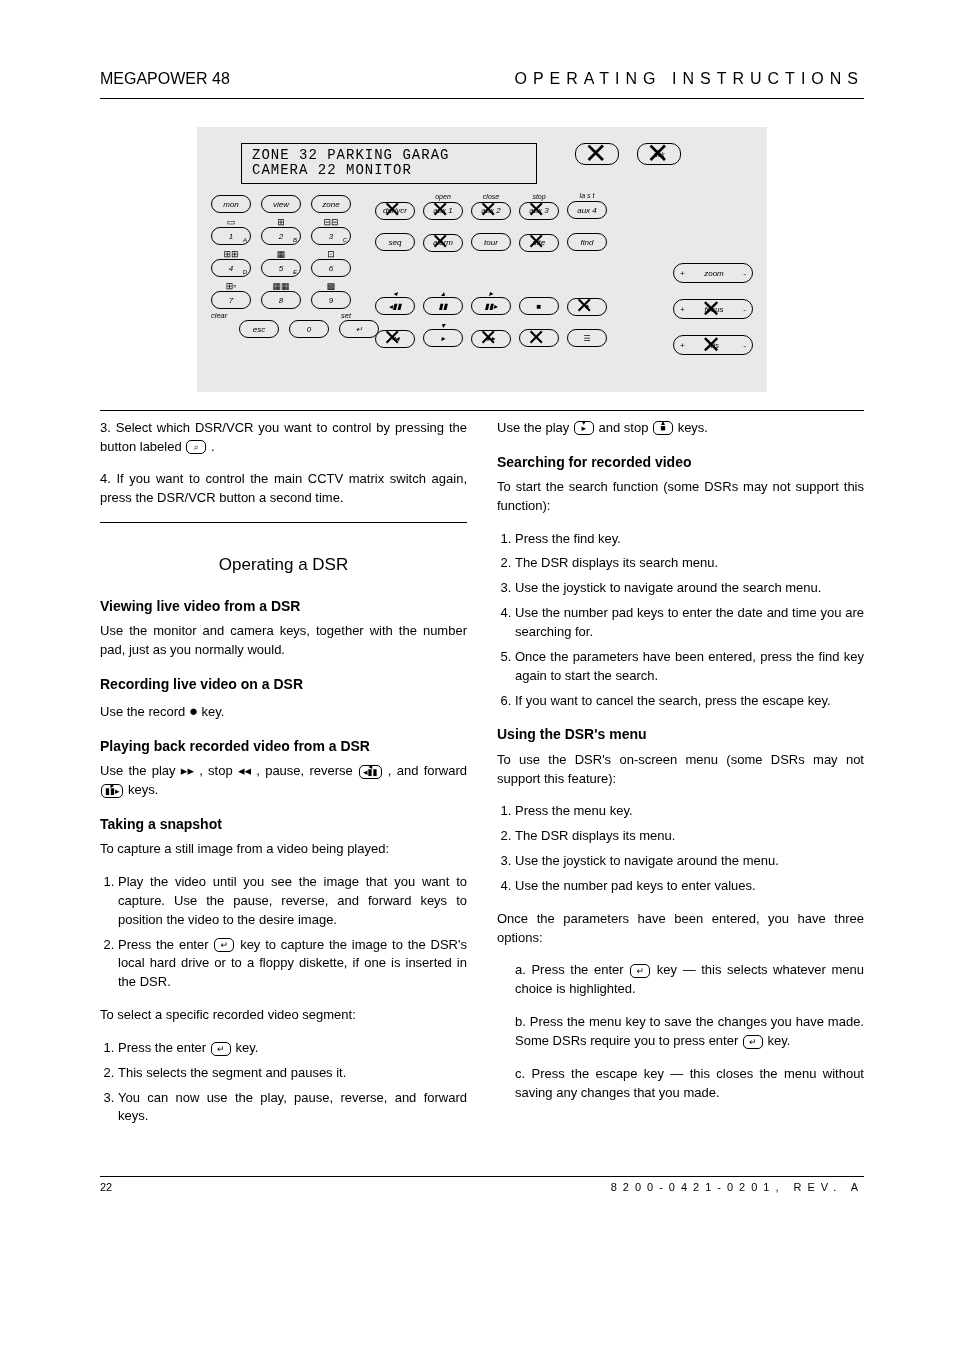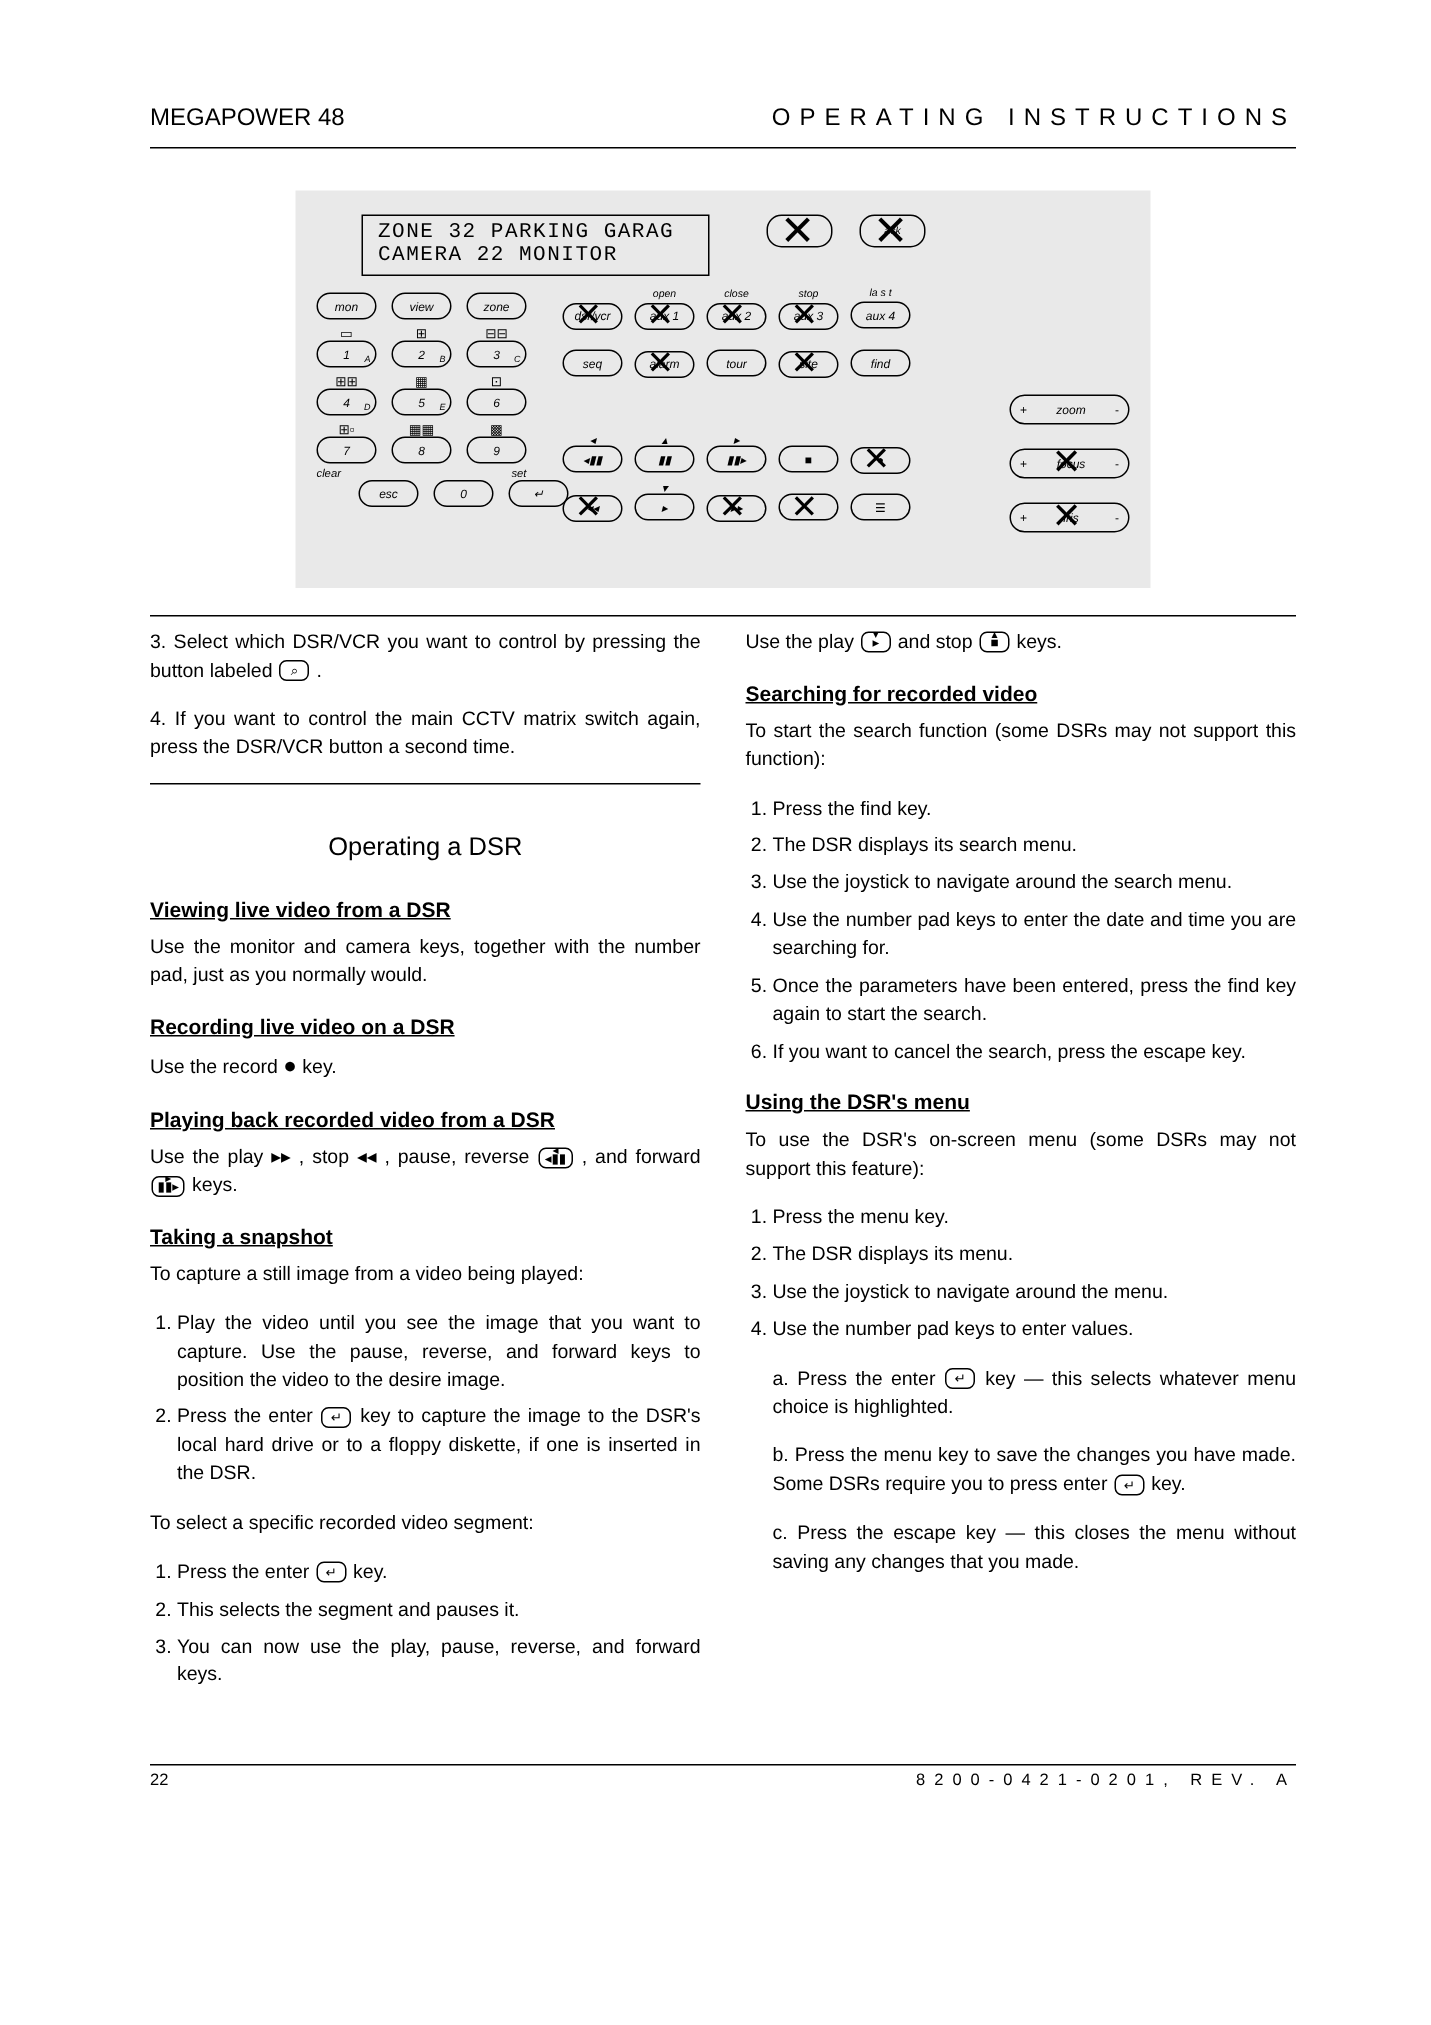--- a/index.html
+++ b/index.html
@@ -30,21 +30,21 @@
 
   
   .keyboard-panel {
     width: 570px;
     margin: 0 auto 0 auto;
     background: #e9e9e9;
     padding: 16px 14px 18px 14px;
     position: relative;
   }
   .display-box {
-    width: 232px;
+    width: 296px;
     margin-left: 30px;
     border: 1px solid #000;
     padding: 4px 10px;
     font-family: "Courier New", monospace;
     font-size: 14px;
     line-height: 1.1;
     letter-spacing: 1px;
     display: inline-block;
   }
   .top-row {
@@ -97,21 +97,21 @@
   .figure-caption { font-size: 11px; font-style: italic; margin: 8px 0 0 0; }
 
   .two-col {
     display: flex;
     gap: 30px;
   }
   .col { flex: 1; font-size: 13px; line-height: 1.45; text-align: justify; }
   .col p { margin: 0 0 14px 0; }
   .col h3 { font-size: 15px; font-weight: bold; margin: 18px 0 6px 0; }
   .col h2.ctr { font-size: 17px; font-weight: normal; text-align: center; margin: 30px 0 18px 0; }
-  .col h3.sub { font-size: 14px; font-weight: bold; margin: 12px 0 6px 0; text-decoration: underline; }
+  .col h3.sub { font-size: 14px; font-weight: bold; margin: 12px 0 6px 0; }
   .col ol { margin: 4px 0 14px 18px; padding: 0; }
   .col ol li { margin-bottom: 6px; }
   .key-icon {
     display: inline-block;
     border: 1px solid #000;
     border-radius: 5px;
     min-width: 20px;
     padding: 0 3px;
     height: 14px;
     font-size: 9px;
@@ -380,20 +380,21 @@
     </ol>
 
     <h3 class="sub">Using the DSR's menu</h3>
     <p>To use the DSR's on-screen menu (some DSRs may not support this feature):</p>
     <ol>
       <li>Press the menu key.</li>
       <li>The DSR displays its menu.</li>
       <li>Use the joystick to navigate around the menu.</li>
       <li>Use the number pad keys to enter values.</li>
     </ol>
+    <p>Once the parameters have been entered, you have three options:</p>
     <div style="margin-left:18px;">
       <p>
         <span>a.</span>
         <span>Press the enter </span>
         <span class="key-icon">↵</span>
         <span> key — this selects whatever menu choice is highlighted.</span>
       </p>
       <p>
         <span>b.</span>
         <span>Press the menu key to save the changes you have made. Some DSRs require you to press enter </span>

